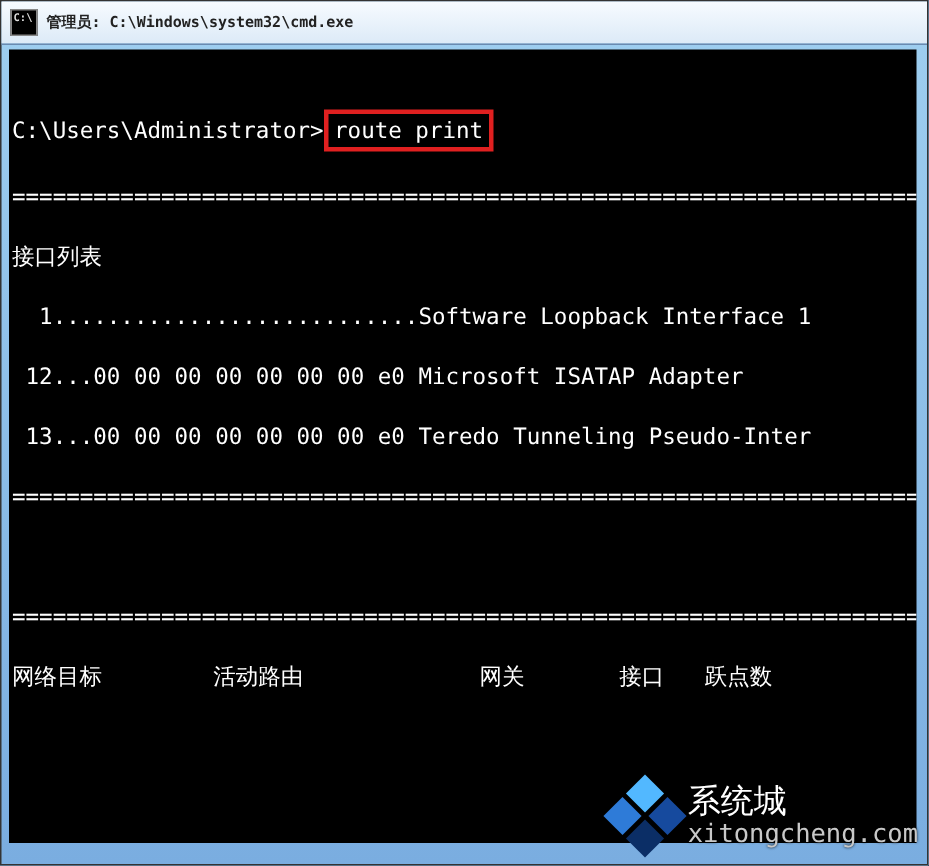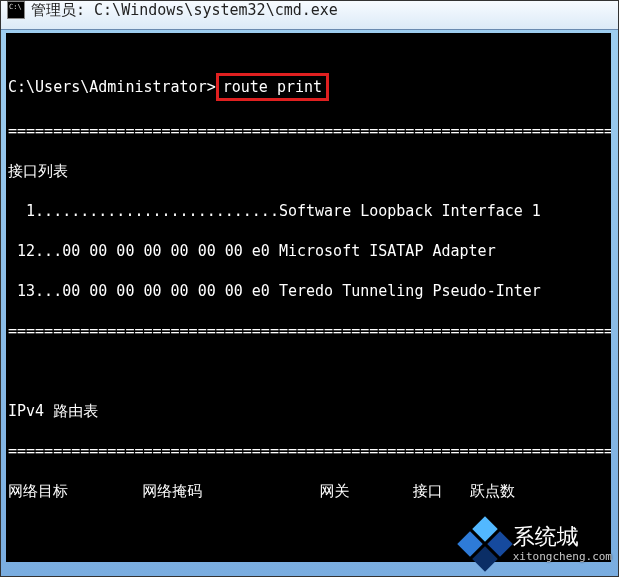--- a/index.html
+++ b/index.html
@@ -15,25 +15,27 @@
     width: 619px;
     height: 577px;
     box-sizing: border-box;
     border: 1px solid #333;
     background: linear-gradient(#9fcff0, #7aade0);
     position: relative;
   }
   .titlebar {
     height: 28px;
     display: flex;
+    align-items: center;
     padding-left: 6px;
     background: linear-gradient(#f7fbff, #dceaf7);
     border-bottom: 1px solid #6a8ab0;
-    font-size: 15px;
+    font-size: 10px;
     color: #222;
+    font-weight: bold;
   }
   .ticon {
     width: 16px;
     height: 16px;
     margin-right: 6px;
     background: #000;
     display: inline-block;
     border: 1px solid #888;
     position: relative;
   }
@@ -90,21 +92,21 @@
     position: absolute;
     width: 18px;
     height: 18px;
     transform: rotate(45deg);
   }
   .d1 { background:#52b8ff; left:15px; top:0; }
   .d2 { background:#2e7bd8; left:0; top:15px; }
   .d3 { background:#164a9e; left:30px; top:15px; }
   .d4 { background:#0b2e66; left:15px; top:30px; }
   .wm-text { color:#fff; font-size:22px; font-family:"Microsoft YaHei","SimHei",sans-serif; text-shadow:0 0 2px #000, 0 0 4px #000; line-height:1.1; }
-  .wm-sub  { color:#c8c8c8; font-size:11px; text-shadow:0 0 2px #000; }
+  .wm-sub  { color:#c8c8c8; font-size:17px; text-shadow:0 0 2px #000; }
   .blurry { filter: blur(0.4px); }
 </style>
 </head>
 <body>
 
 <div class="outer">
 
   <div class="titlebar">
     <span class="ticon"></span>
     <span>管理员: C:\Windows\system32\cmd.exe</span>
@@ -112,23 +114,22 @@
 
   <div class="console">
 <div><span>C:\Users\Administrator&gt;</span><span class="highlight-box">route print</span></div>
 <div class="sep">==========================================================================</div>
 <div>接口列表</div>
 <div>  1...........................Software Loopback Interface 1</div>
 <div> 12...00 00 00 00 00 00 00 e0 Microsoft ISATAP Adapter</div>
 <div class="blurry"> 13...00 00 00 00 00 00 00 e0 Teredo Tunneling Pseudo-Inter</div>
 <div class="sep">==========================================================================</div>
 <div>&nbsp;</div>
-<div>IPv4 路由表</div>
 <div class="sep">==========================================================================</div>
-<div class="rt-headers"><span style="width:80px">网络目标</span>      <span>网络掩码</span>             <span>网关</span>       <span>接口</span>   <span>跃点数</span></div>
+<div class="rt-headers"><span style="width:80px">网络目标</span>      <span>活动路由</span>             <span>网关</span>       <span>接口</span>   <span>跃点数</span></div>
 
 
   </div>
 
   <div class="watermark">
     <div class="wm-diamond">
       <div class="d d1"></div>
         <div class="d d2"></div>
         <div class="d d3"></div>
         <div class="d d4"></div>

